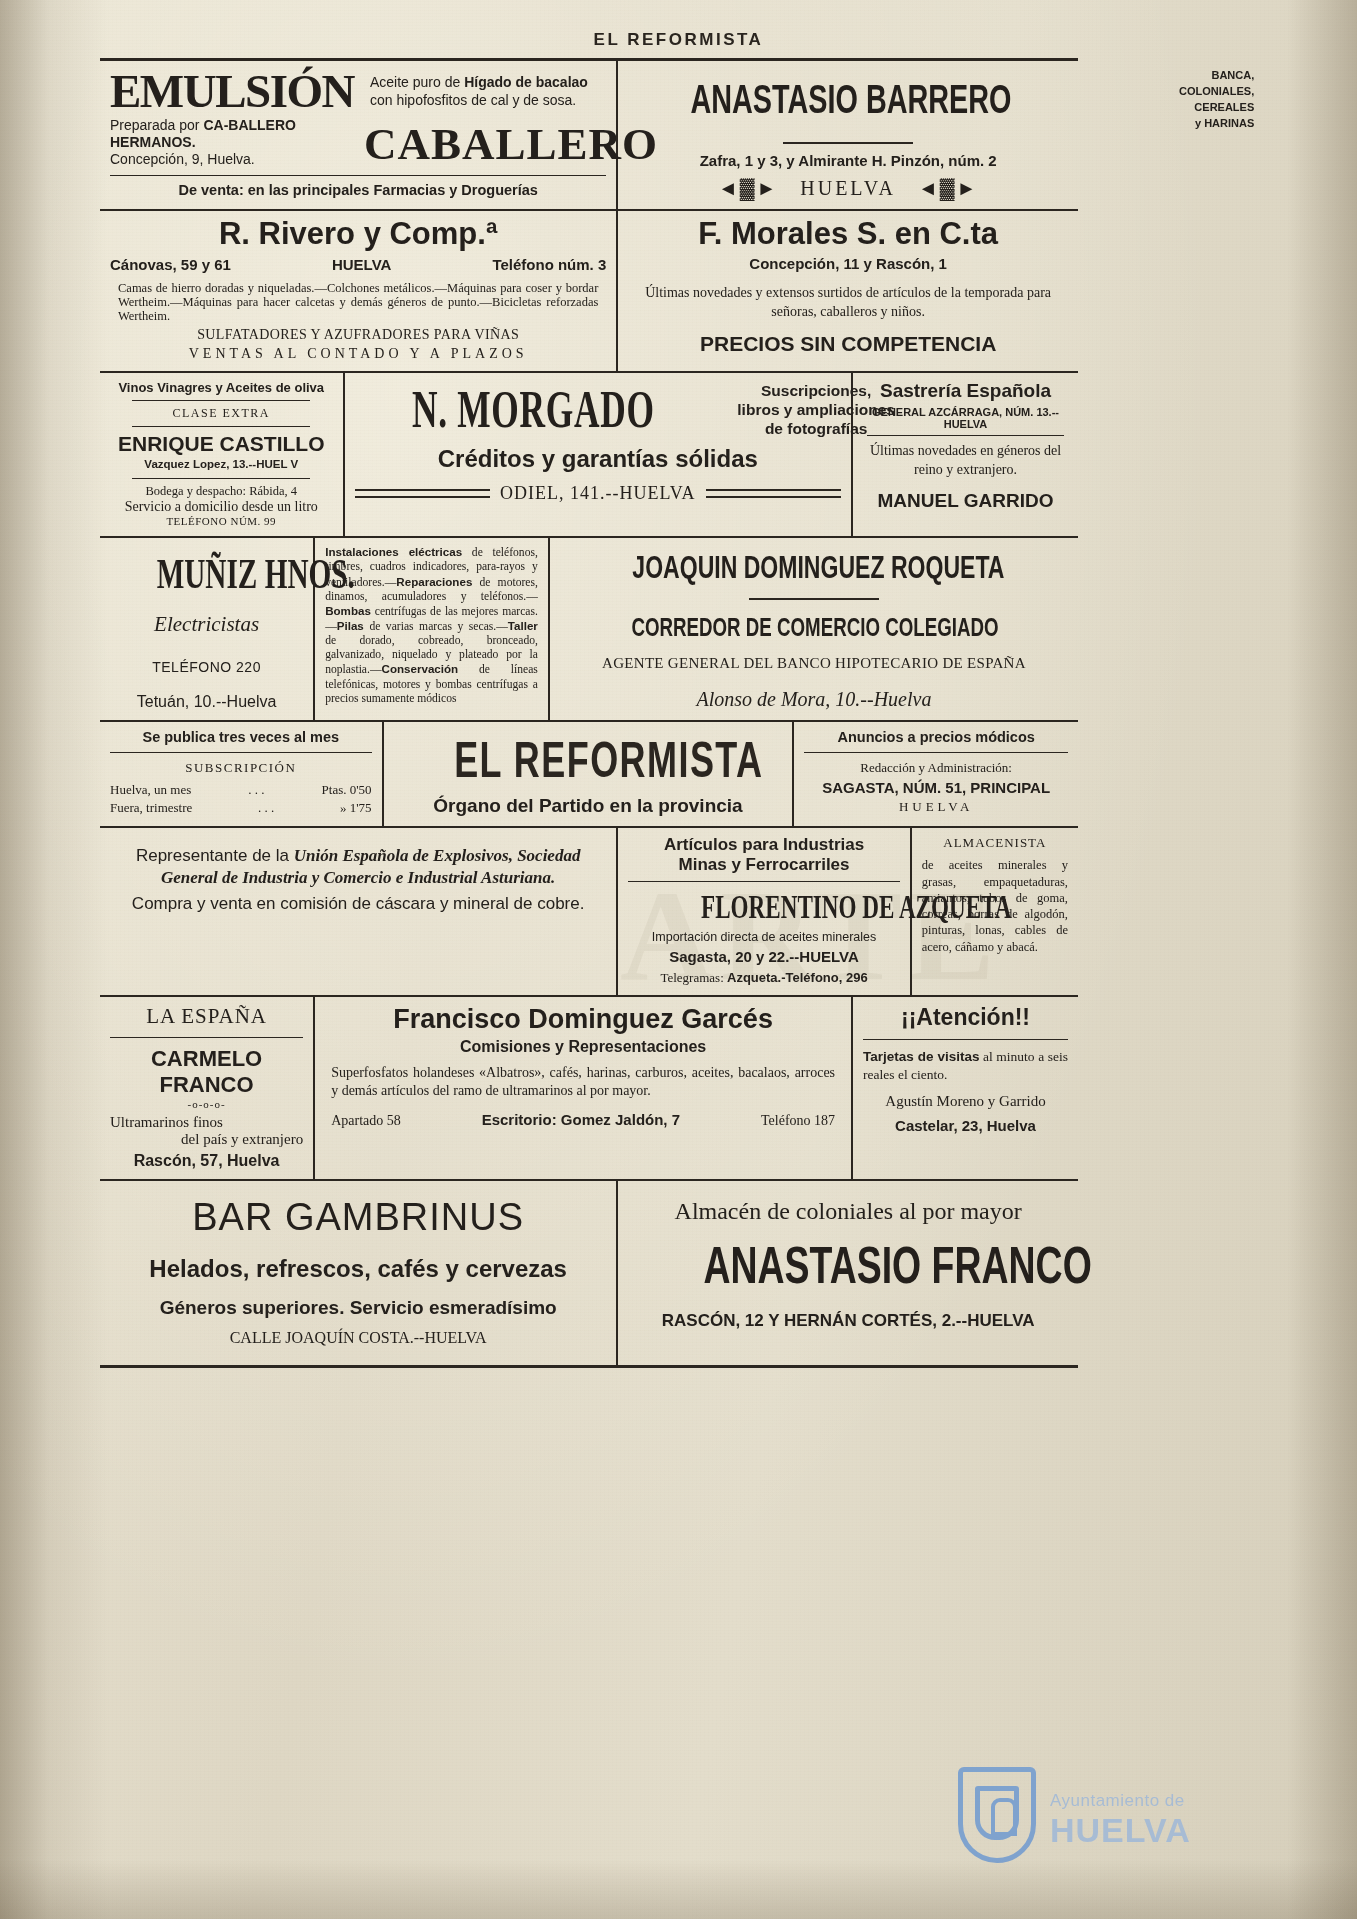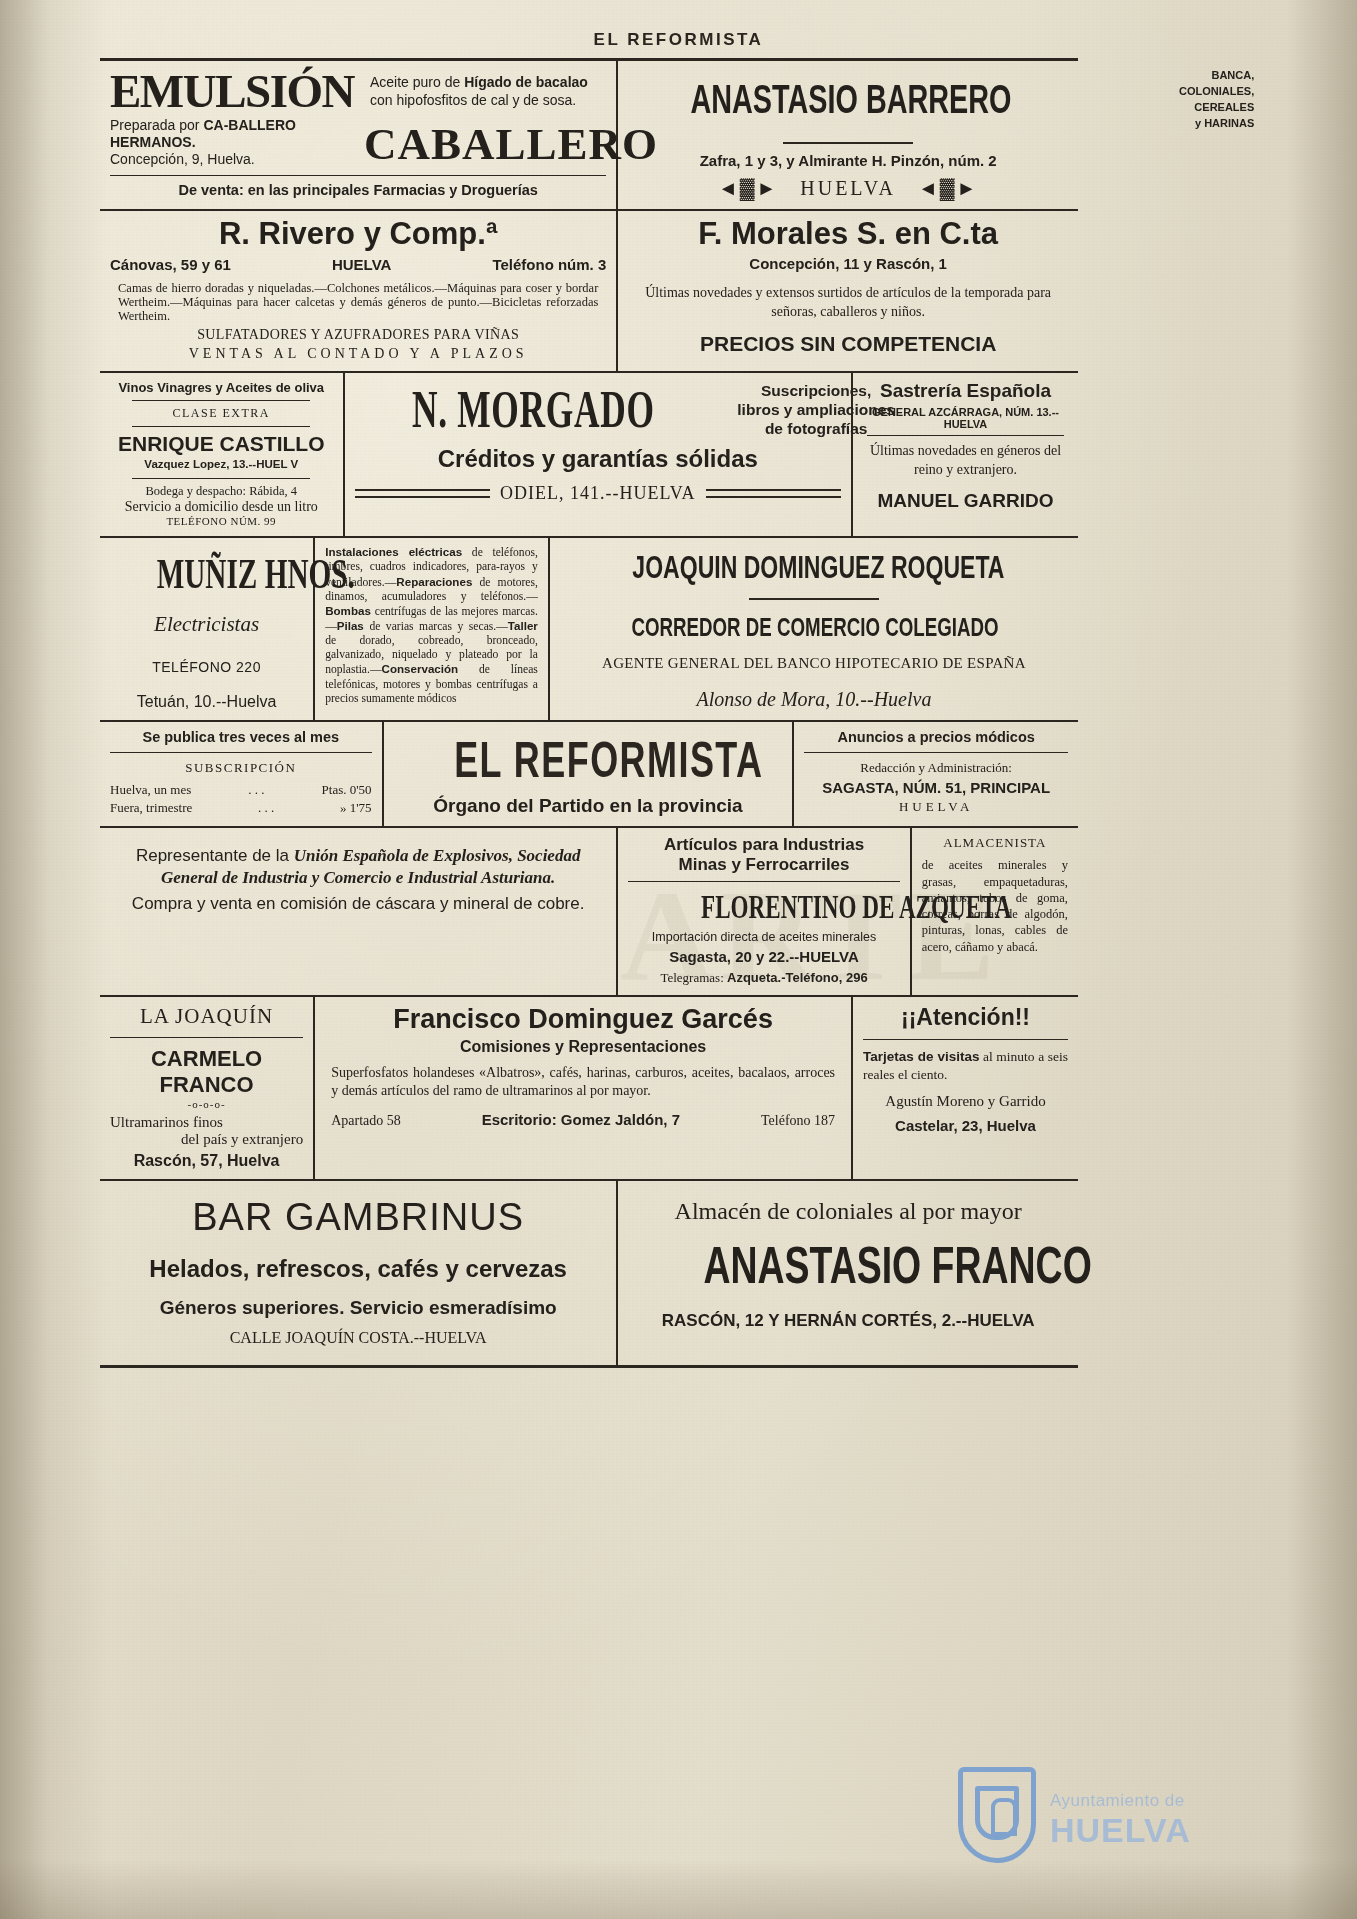--- a/index.html
+++ b/index.html
@@ -393,21 +393,21 @@
       </div>
 
       <div class="cell" style="width:17%;">
         <div class="ctr serif" style="font-size:13px; letter-spacing:1px;">ALMACENISTA</div>
         <div class="just serif" style="font-size:12.5px; line-height:1.3; margin-top:6px;">de aceites minerales y grasas, empaquetaduras, amiantos, tubos de goma, correas, borras de algodón, pinturas, lonas, cables de acero, cáñamo y abacá.</div>
       </div>
     </div>
 
     <div class="band">
       <div class="cell" style="width:22%;">
-        <div class="ctr serif" style="font-size:21px; letter-spacing:1px;">LA JOAQUÍN</div>
+        <div class="ctr serif" style="font-size:21px; letter-spacing:1px;">LA ESPAÑA</div>
         <hr class="hr-full" style="margin:8px 0;">
         <div class="ctr sans b" style="font-size:22px;">CARMELO FRANCO</div>
         <div class="ctr serif" style="font-size:11px; letter-spacing:1px;">-o-o-o-</div>
         <div class="serif" style="font-size:15px; margin-top:4px;">Ultramarinos finos</div>
         <div class="serif" style="font-size:15px; text-align:right;">del país y extranjero</div>
         <div class="ctr sans b" style="font-size:16px; margin-top:4px;">Rascón, 57, Huelva</div>
       </div>
 
       <div class="cell" style="width:55%;">
         <div class="ctr sans b" style="font-size:27px;">Francisco Dominguez Garcés</div>

